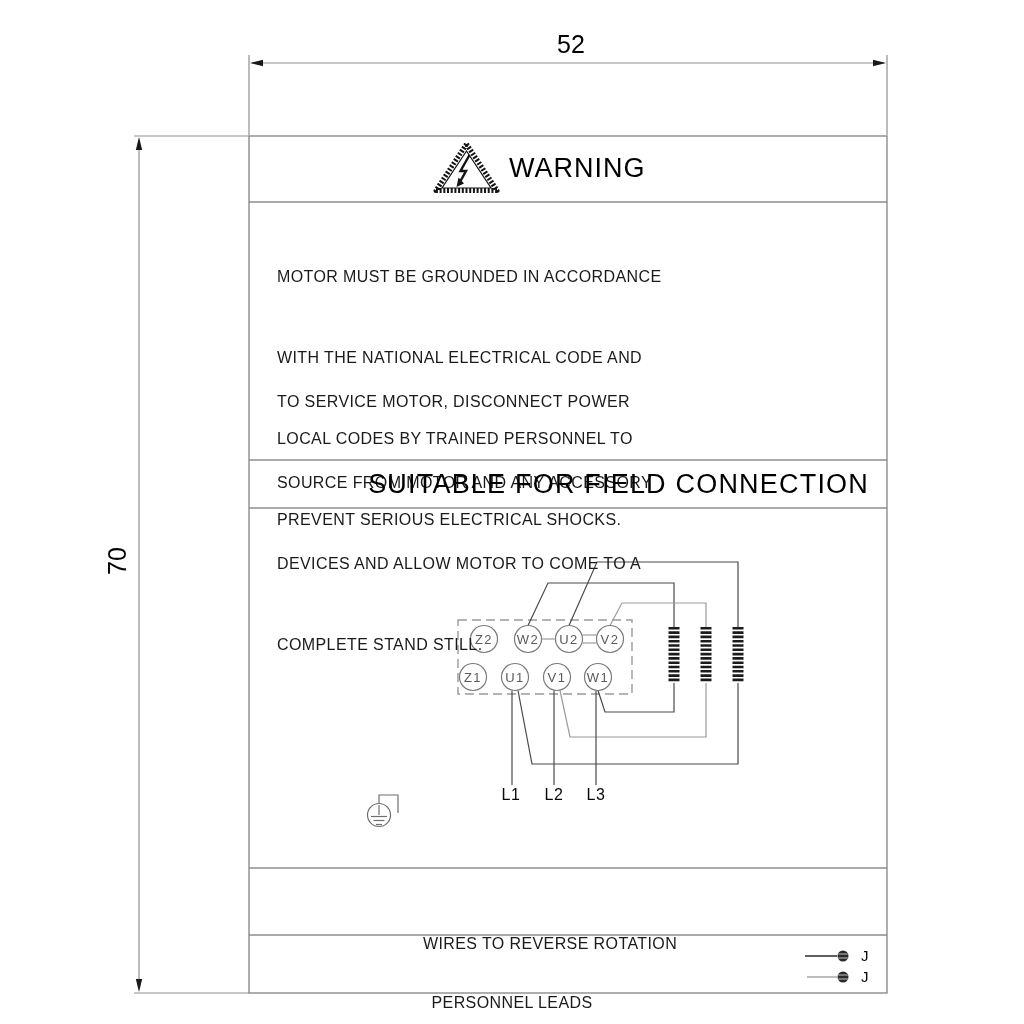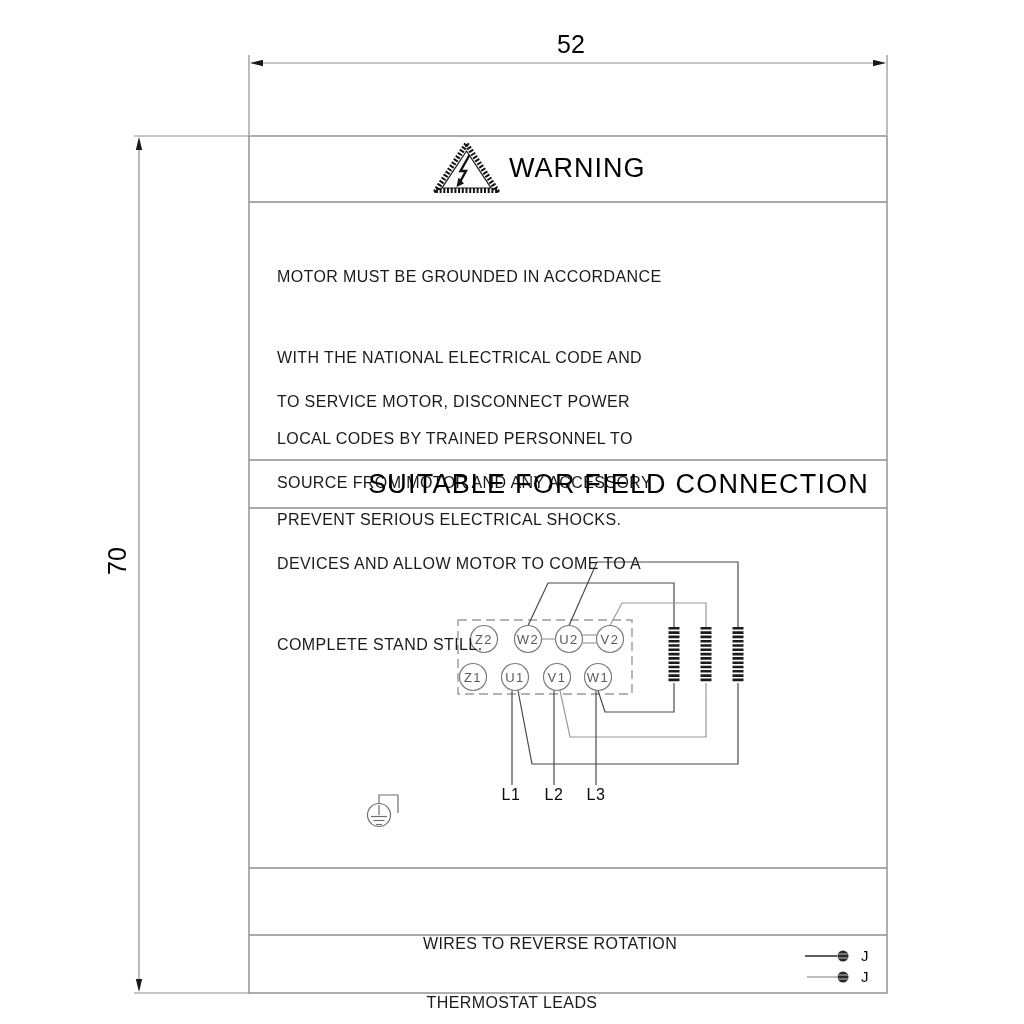--- a/index.html
+++ b/index.html
@@ -160,17 +160,17 @@
     <div>PREVENT SERIOUS ELECTRICAL SHOCKS.</div>
   </div>
 
   <div class="txt heading" style="left:249px;top:469px;width:620px;">SUITABLE FOR FIELD CONNECTION</div>
 
   <div class="txt note" style="left:250px;top:880px;width:600px;">
     <div>WIRES TO REVERSE ROTATION</div>
   </div>
 
   <div class="txt note" style="left:252px;top:939px;width:520px;">
-    <div>THERMOSTAT LEADS</div>
+    <div>PERSONNEL LEADS</div>
     
   </div>
 
 </div>
 
 </body></html>

